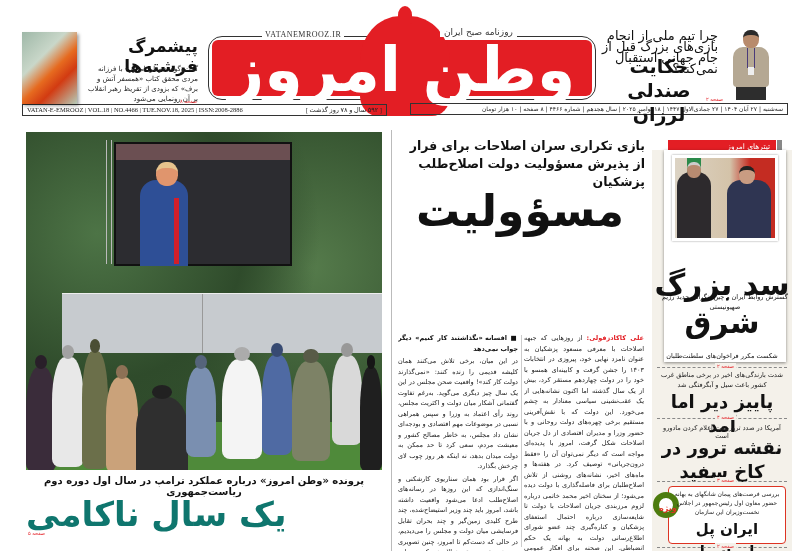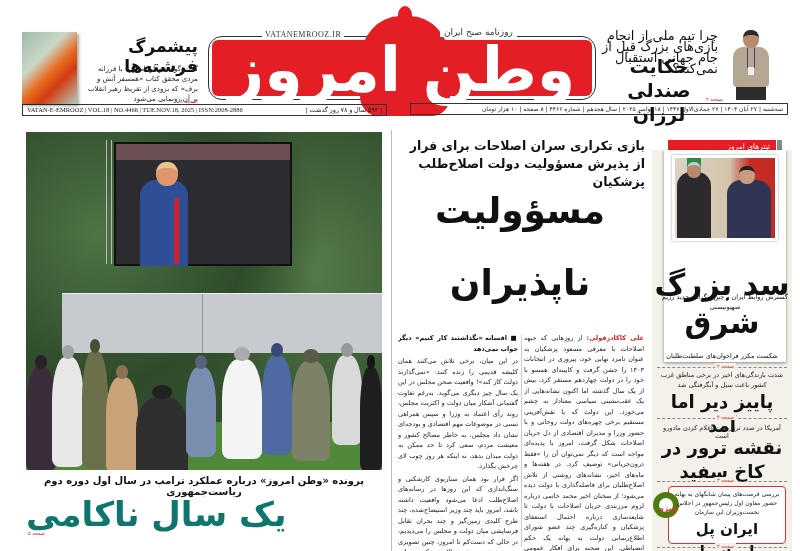--- a/index.html
+++ b/index.html
@@ -52,21 +52,21 @@
   .photo .crowd { position: absolute; left: 0; top: 205px; width: 100%; height: 133px; }
   .person { position: absolute; border-radius: 40% 40% 8px 8px; }
   .person:before { content: ""; position: absolute; left: 30%; top: -12px; width: 40%; height: 14px; border-radius: 50%; background: inherit; filter: brightness(0.7); }
 
   .photo-caption { left: 26px; top: 475px; width: 356px; font-size: 10px; font-weight: bold; direction: rtl; text-align: center; }
   .red-head { left: 26px; top: 490px; width: 356px; font-size: 34px; font-weight: bold; color: #0f766e; direction: rtl; text-align: left; line-height: 48px; }
   .left-page-ref { left: 28px; top: 530px; }
 
   
   .lead-sub { left: 395px; top: 137px; width: 250px; font-size: 12.5px; font-weight: bold; line-height: 18px; direction: rtl; text-align: right; }
-  .lead-head { left: 395px; top: 175px; width: 250px; font-size: 36px; font-weight: bold; line-height: 72px; direction: rtl; text-align: center; letter-spacing: -1px; }
+  .lead-head { left: 395px; top: 175px; width: 250px; font-size: 44px; font-weight: bold; line-height: 72px; direction: rtl; text-align: center; letter-spacing: -1px; }
 
   .col { font-size: 6.5px; line-height: 10.5px; direction: rtl; text-align: justify; color: #222; overflow: hidden; }
   .col-right { left: 524px; top: 333px; width: 120px; height: 218px; }
   .col-left { left: 398px; top: 333px; width: 120px; height: 218px; }
   .col .lead-name { color: #e31e24; font-weight: bold; }
   .col .subhead { font-weight: bold; color: #111; }
   .col p { margin-bottom: 2px; }
   .col-divider { left: 521px; top: 335px; width: 1px; height: 212px; background: #ccc; }
   .vline { left: 391px; top: 130px; width: 1px; height: 421px; background: #bbb; }
 
@@ -155,21 +155,20 @@
   </div>
 </div>
 <div class="abs photo-caption">پرونده «وطن امروز» درباره عملکرد ترامپ در سال اول دوره دوم ریاست‌جمهوری</div>
 <div class="abs red-head">یک سال ناکامی</div>
 <div class="abs page-ref left-page-ref">صفحه ۵</div>
 
 <div class="abs vline"></div>
 <div class="abs lead-sub">بازی تکراری سران اصلاحات برای فرار از پذیرش مسؤولیت دولت اصلاح‌طلب پزشکیان</div>
 <div class="abs lead-head">
   <div>مسؤولیت</div>
-  <div>ناپذیران</div>
 </div>
 
 <div class="abs col col-right">
   <p><span class="lead-name">علی کاکادزفولی:</span> <span>از روزهایی که جبهه اصلاحات با معرفی مسعود پزشکیان به عنوان نامزد نهایی خود، پیروزی در انتخابات ۱۴۰۳ را جشن گرفت و کابینه‌ای همسو با خود را در دولت چهاردهم مستقر کرد، بیش از یک سال گذشته اما اکنون نشانه‌هایی از یک عقب‌نشینی سیاسی معنادار به چشم می‌خورد. این دولت که با نقش‌آفرینی مستقیم برخی چهره‌های دولت روحانی و با حضور وزرا و مدیران اقتصادی از دل جریان اصلاحات شکل گرفت، امروز با پدیده‌ای مواجه است که دیگر نمی‌توان آن را «فقط درون‌جریانی» توصیف کرد. در هفته‌ها و ماه‌های اخیر، نشانه‌های روشنی از تلاش اصلاح‌طلبان برای فاصله‌گذاری با دولت دیده می‌شود؛ از سخنان اخیر محمد خاتمی درباره لزوم مرزبندی جریان اصلاحات با دولت تا شایعه‌سازی درباره احتمال استعفای پزشکیان و کناره‌گیری چند عضو شورای اطلاع‌رسانی دولت به بهانه یک حکم انضباطی. این صحنه برای افکار عمومی ایران، صحنه تازه‌ای نیست و بیشتر شبیه تکرار یک سناریوی قدیمی است: گرفتن قدرت و فرار از مسؤولیت.</span></p>
 
 </div>
 <div class="abs col-divider"></div>
 <div class="abs col col-left">
   <p class="subhead">■ <span>افسانه «نگذاشتند کار کنیم» دیگر جواب نمی‌دهد</span></p>
   <p>در این میان، برخی تلاش می‌کنند همان کلیشه قدیمی را زنده کنند: «نمی‌گذارند دولت کار کند»! واقعیت صحن مجلس در این یک سال چیز دیگری می‌گوید. به‌رغم تفاوت گفتمانی آشکار میان دولت و اکثریت مجلس، روند رأی اعتماد به وزرا و سپس همراهی نسبی در موضوعات مهم اقتصادی و بودجه‌ای نشان داد مجلس، به خاطر مصالح کشور و معیشت مردم، سعی کرد تا حد ممکن به دولت میدان بدهد، نه اینکه هر روز چوب لای چرخش بگذارد.</p>

